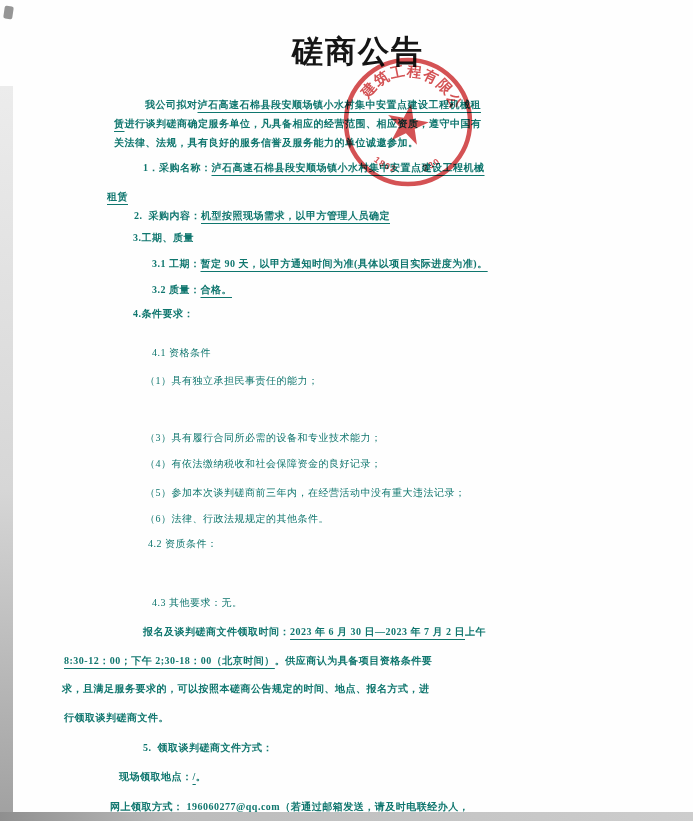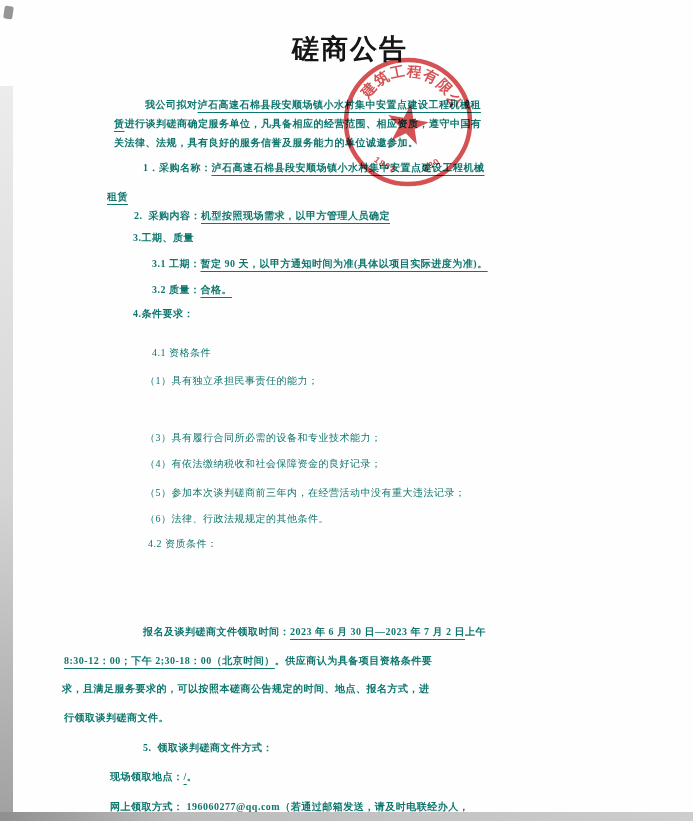--- a/index.html
+++ b/index.html
@@ -1,19 +1,19 @@
 <!DOCTYPE html>
 <html><head>
 <meta charset="utf-8">
 <style>
   html,body{margin:0;padding:0;}
   body{width:693px;height:821px;background:#ffffff;overflow:hidden;position:relative;
        font-family:"Liberation Serif","DejaVu Serif",serif;}
   .page{position:absolute;inset:0;background:#fefefe;}
-  .title{position:absolute;left:292px;top:31px;margin:0;font-size:27px;font-weight:900;
+  .title{position:absolute;left:292px;top:31px;margin:0;font-size:31px;font-weight:900;
          letter-spacing:2px;color:#151515;font-family:"Liberation Sans","DejaVu Sans",sans-serif;}
   .ln{position:absolute;font-size:10px;line-height:19px;white-space:pre;color:#0f766e;
       font-weight:600;letter-spacing:.5px;}
   .lt{font-weight:400;}
   .u{text-decoration:underline;text-underline-offset:4px;text-decoration-thickness:1.3px;}
   .stamp{position:absolute;left:340px;top:54px;width:136px;height:136px;
          mix-blend-mode:multiply;opacity:.88;}
   .edge-left{position:absolute;left:0;top:86px;width:13px;height:735px;
              background:linear-gradient(180deg,#ececec 0%,#d6d6d6 55%,#a0a0a0 100%);}
   .edge-bottom{position:absolute;left:0;top:812px;width:693px;height:9px;
@@ -42,28 +42,29 @@
   <div class="ln" style="top:280px;left:152px"><span>3.2 质量：</span><span class="u">合格。</span></div>
 
   <div class="ln" style="top:304px;left:133px">4.条件要求：</div>
   <div class="ln lt" style="top:343px;left:152px">4.1 资格条件</div>
   <div class="ln lt" style="top:371px;left:145px">（1）具有独立承担民事责任的能力；</div>
   <div class="ln lt" style="top:428px;left:145px">（3）具有履行合同所必需的设备和专业技术能力；</div>
   <div class="ln lt" style="top:454px;left:145px">（4）有依法缴纳税收和社会保障资金的良好记录；</div>
   <div class="ln lt" style="top:483px;left:145px">（5）参加本次谈判磋商前三年内，在经营活动中没有重大违法记录；</div>
   <div class="ln lt" style="top:509px;left:145px">（6）法律、行政法规规定的其他条件。</div>
   <div class="ln lt" style="top:534px;left:148px">4.2 资质条件：</div>
+  <div class="ln lt" style="top:593px;left:152px">4.3 其他要求：无。</div>
 
   <div class="ln" style="top:622px;left:143px"><span>报名及谈判磋商文件领取时间：</span><span class="u">2023 年 6 月 30 日—2023 年 7 月 2 日</span><span>上午</span></div>
   <div class="ln" style="top:651px;left:64px"><span class="u">8:30-12：00；下午 2;30-18：00（北京时间）</span><span>。供应商认为具备项目资格条件要</span></div>
   <div class="ln" style="top:679px;left:62px">求，且满足服务要求的，可以按照本磋商公告规定的时间、地点、报名方式，进</div>
   <div class="ln" style="top:708px;left:64px">行领取谈判磋商文件。</div>
 
   <div class="ln" style="top:738px;left:143px">5.  领取谈判磋商文件方式：</div>
-  <div class="ln" style="top:767px;left:110px"><span>现场领取地点：</span><span class="u">/</span><span>。</span></div>
+  <div class="ln" style="top:767px;left:119px"><span>现场领取地点：</span><span class="u">/</span><span>。</span></div>
   <div class="ln" style="top:797px;left:110px"><span>网上领取方式：</span><span class="u"> 196060277@qq.com（若通过邮箱发送，请及时电联经办人，</span></div>
 
   <svg class="stamp" viewBox="0 0 136 136">
     <circle cx="68" cy="68" r="62" fill="none" stroke="#cf3a3c" stroke-width="4.5"></circle>
     <defs>
       <path id="arcTop" d="M 28.2 45 A 46 46 0 0 1 113.8 64" fill="none"></path>
       <path id="arcBottom" d="M 28.2 101.4 A 52 52 0 0 0 107.8 101.4" fill="none"></path>
     </defs>
     <text fill="#cf3a3c" font-size="14.5" font-weight="bold" letter-spacing="1" font-family="Liberation Sans, DejaVu Sans, sans-serif">
       <textPath href="#arcTop" startOffset="0">建筑工程有限公司</textPath>

